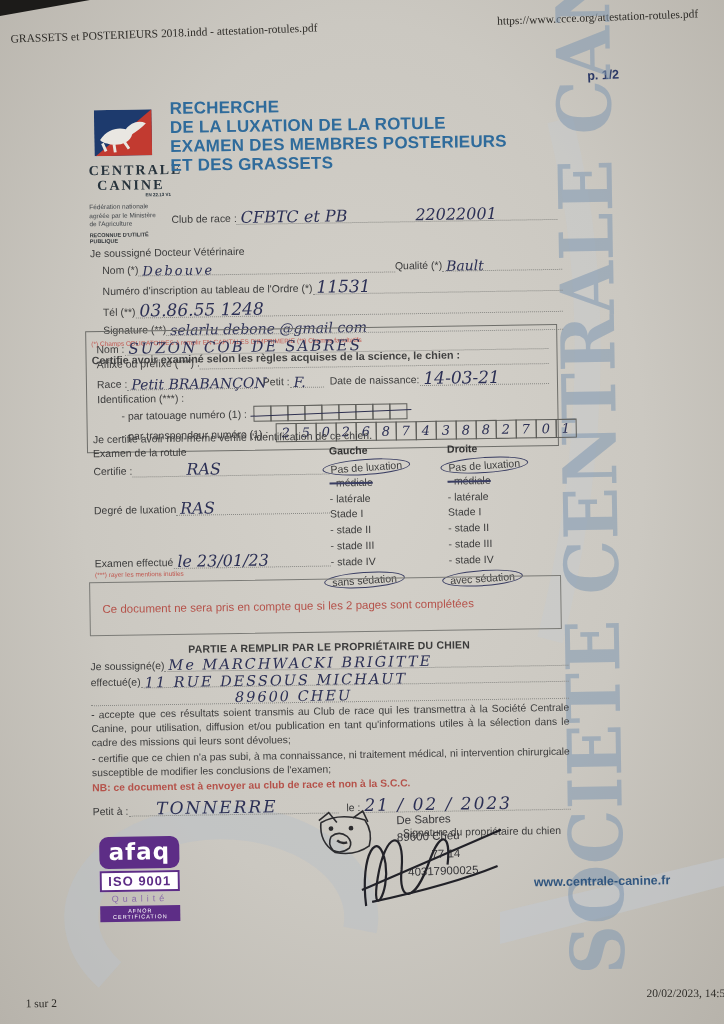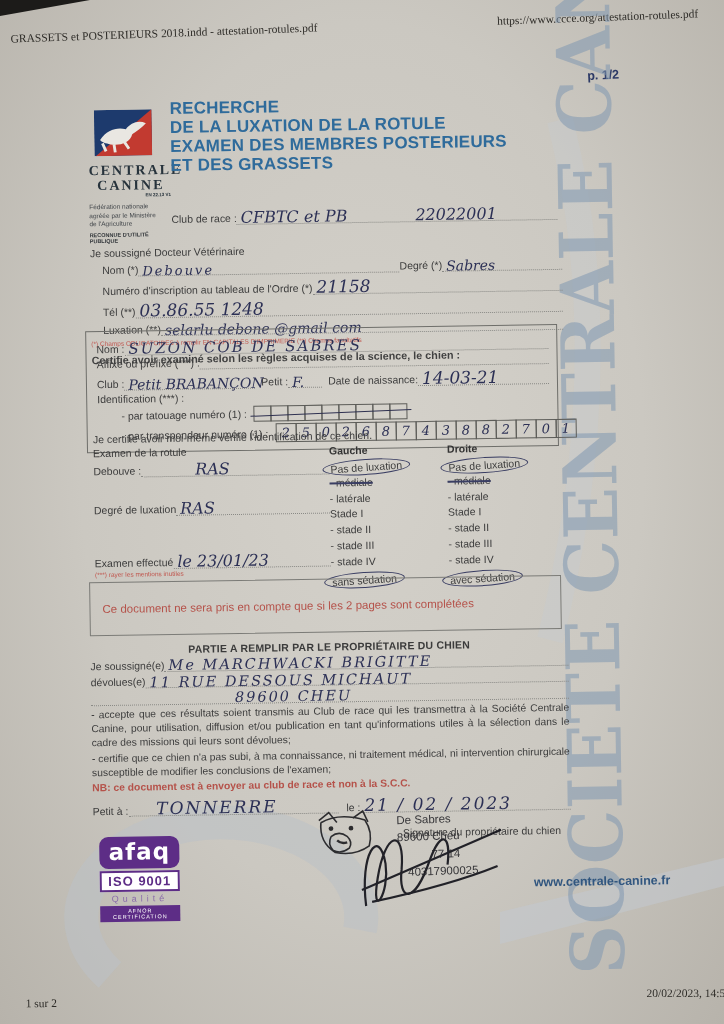--- a/index.html
+++ b/index.html
@@ -165,60 +165,60 @@
       </span>
     </div>
 
     <div class="vet">
       <div class="intro">Je soussigné Docteur Vétérinaire</div>
       <div class="field" style="margin-left:12px">
         <span class="lbl">Nom (*)</span>
         <span class="dotline">
           <span class="hw caps">Debouve</span>
         </span>
-        <span class="lbl">Degré (*)</span>
+        <span class="lbl">Qualité (*)</span>
         <span class="dotline" style="max-width:120px">
-          <span class="hw">Sabres</span>
+          <span class="hw">Bault</span>
         </span>
       </div>
       <div class="field" style="margin-left:12px">
         <span class="lbl">Numéro d'inscription au tableau de l'Ordre (*)</span>
         <span class="dotline">
-          <span class="hw big">21158</span>
+          <span class="hw big">11531</span>
         </span>
       </div>
       <div class="field" style="margin-left:12px">
         <span class="lbl">Tél (**)</span>
         <span class="dotline">
           <span class="hw big">03.86.55  1248</span>
         </span>
       </div>
       <div class="field" style="margin-left:12px">
-        <span class="lbl">Luxation (**)</span>
+        <span class="lbl">Signature (**)</span>
         <span class="dotline">
           <span class="hw">selarlu debone @gmail com</span>
         </span>
       </div>
       <div class="rednote">(*) Champs OBLIGATOIRES à remplir EN CAPITALES D'IMPRIMERIE   (**) Champs facultatifs</div>
       <div class="certify">Certifie avoir examiné selon les règles acquises de la science, le chien :</div>
     </div>
 
     <div class="dogbox">
       <div class="field">
         <span class="lbl">Nom :</span>
         <span class="dotline">
           <span class="hw caps" style="font-size:15px">SUZON COB DE SABRES</span>
         </span>
       </div>
       <div class="field">
         <span class="lbl">Affixe ou préfixe (***) :</span>
         <span class="dotline"></span>
       </div>
       <div class="field">
-        <span class="lbl">Club :</span>
+        <span class="lbl">Race :</span>
         <span class="dotline" style="max-width:170px">
           <span class="hw">Petit BRABANÇON</span>
         </span>
         <span class="lbl" style="margin-left:6px">Petit :</span>
         <span class="dotline" style="max-width:34px">
           <span class="hw">F.</span>
         </span>
         <span class="lbl" style="margin-left:6px">Date de naissance:</span>
         <span class="dotline">
           <span class="hw big">14-03-21</span>
@@ -292,21 +292,21 @@
             </span>
         </span>
       </div>
     </div>
     <div class="verified" style="position:absolute;left:94px;top:424px;">Je certifie avoir moi-même vérifié l'identification de ce chien.</div>
 
     <div class="exam">
       <div class="exam-left">
         <div>Examen de la rotule</div>
         <div class="field">
-          <span class="lbl">Debouve :</span>
+          <span class="lbl">Certifie :</span>
           <span class="dotline">
             <span class="hw big" style="margin-left:50px">RAS</span>
           </span>
         </div>
         <div class="gap18"></div>
         <div class="field">
           <span class="lbl">Degré de luxation</span>
           <span class="dotline">
             <span class="hw big">RAS</span>
           </span>
@@ -350,21 +350,21 @@
 
     <div class="owner">
       <div class="owner-title">PARTIE A REMPLIR PAR LE PROPRIÉTAIRE DU CHIEN</div>
       <div class="field">
         <span class="lbl">Je soussigné(e)</span>
         <span class="dotline">
           <span class="hw caps">Me MARCHWACKI  BRIGITTE</span>
         </span>
       </div>
       <div class="field">
-        <span class="lbl">dévolues(e)</span>
+        <span class="lbl">effectué(e)</span>
         <span class="dotline">
           <span class="hw caps">11 RUE DESSOUS  MICHAUT</span>
         </span>
       </div>
       <div class="field">
         <span class="dotline">
           <span class="hw caps big" style="margin-left:140px">89600  CHEU</span>
         </span>
       </div>
       <div class="clause">- accepte que ces résultats soient transmis au Club de race qui les transmettra à la Société Centrale Canine, pour utilisation, diffusion et/ou publication en tant qu'informations utiles à la sélection dans le cadre des missions qui leurs sont dévolues;</div>

